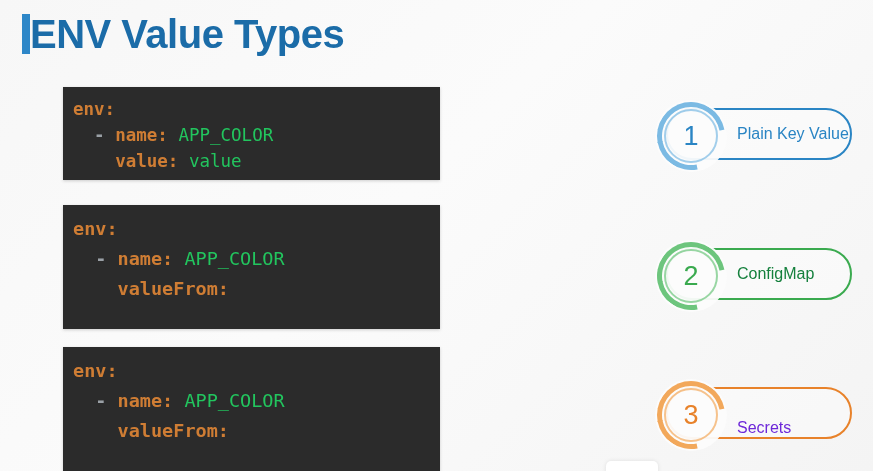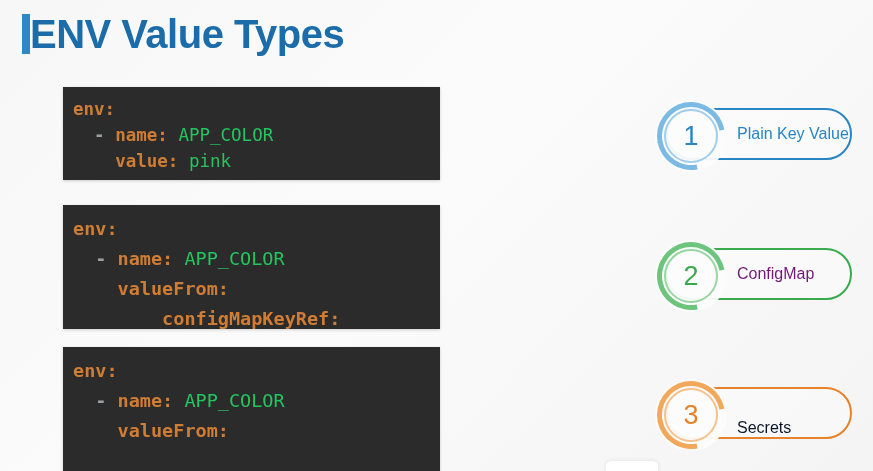--- a/index.html
+++ b/index.html
@@ -124,22 +124,22 @@
   .n3 .badge-num    { color: #e8822a; }
 
   .badge-label {
     position: absolute;
     left: 69px;
     font-size: 16px;
     white-space: nowrap;
     line-height: 1;
   }
   .n1 .badge-label { color: #2a85c4; }
-  .n2 .badge-label { color: #701a75; }
-  .n3 .badge-label { color: #0f172a; margin-top: 29px; }
+  .n2 .badge-label { color: #15803d; }
+  .n3 .badge-label { color: #6d28d9; margin-top: 29px; }
 
   
   .bottom-chip {
     position: absolute;
     left: 606px;
     top: 461px;
     width: 52px;
     height: 22px;
     border-radius: 5px;
     background: #ffffff;
@@ -150,28 +150,28 @@
 <body>
 
 <div class="title-row">
   <div class="title-accent"></div>
   <div class="title-text">ENV Value Types</div>
 </div>
 
 <div class="code-block b1">
   <div class="code-line"><span class="k">env:</span></div>
   <div class="code-line"><span>  </span><span class="dash">- </span><span class="k">name:</span><span class="v"> APP_COLOR</span></div>
-  <div class="code-line"><span>    </span><span class="k">value:</span><span class="v"> pink</span></div>
+  <div class="code-line"><span>    </span><span class="k">value:</span><span class="v"> value</span></div>
 </div>
 
 <div class="code-block b2">
   <div class="code-line"><span class="k">env:</span></div>
   <div class="code-line"><span>  </span><span class="dash">- </span><span class="k">name:</span><span class="v"> APP_COLOR</span></div>
   <div class="code-line"><span>    </span><span class="k">valueFrom:</span></div>
-  <div class="code-line"><span>        </span><span class="k">configMapKeyRef:</span></div>
+  <div class="code-line"><span>        </span></div>
 </div>
 
 <div class="code-block b3">
   <div class="code-line"><span class="k">env:</span></div>
   <div class="code-line"><span>  </span><span class="dash">- </span><span class="k">name:</span><span class="v"> APP_COLOR</span></div>
   <div class="code-line"><span>    </span><span class="k">valueFrom:</span></div>
   <div class="code-line"><span>        </span></div>
 </div>
 
 <div class="badge n1">

